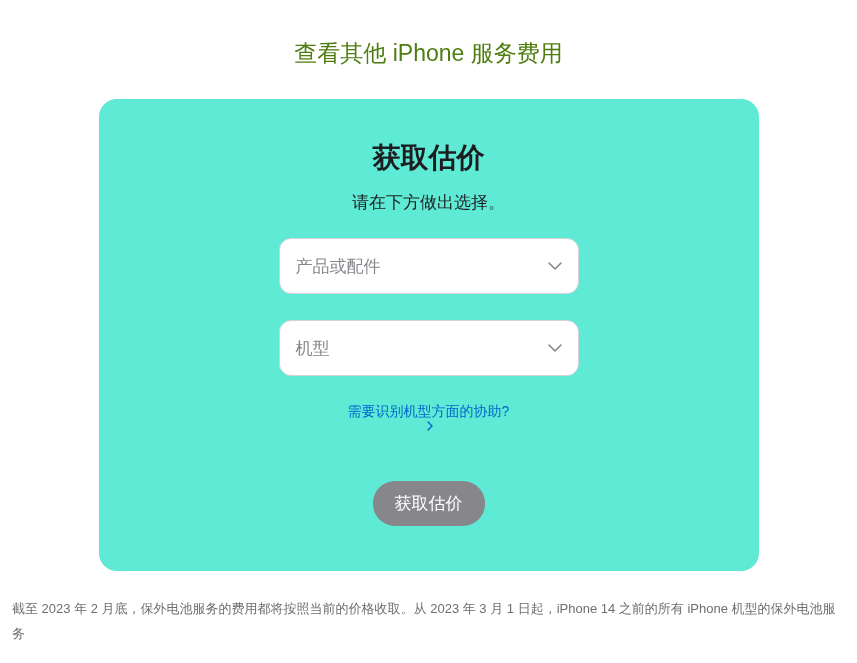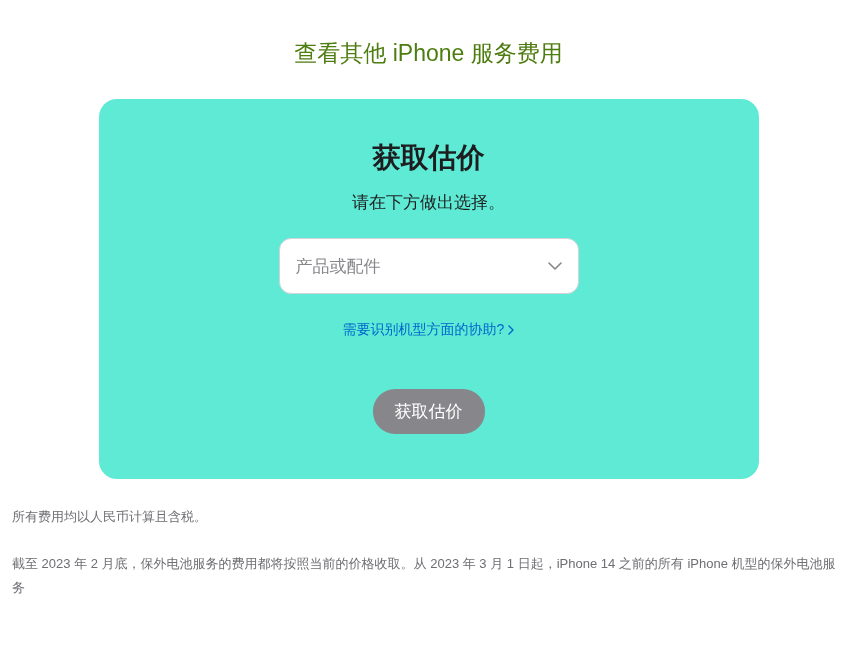--- a/index.html
+++ b/index.html
@@ -76,20 +76,21 @@
       display: block;
     }
     .help-link {
       display: inline-flex;
       align-items: center;
       color: #0066cc;
       text-decoration: none;
       font-size: 14px;
       margin-top: -6px;
       margin-bottom: 50px;
+      flex-direction: column;
     }
     .help-link .chev-right {
       margin-left: 4px;
     }
     .help-link .chev-right svg {
       width: 6px;
       height: 10px;
       display: block;
     }
     .primary-btn {
@@ -127,33 +128,42 @@
     <div class="select-box">
       <span>产品或配件</span>
       <span class="chevron">
         <svg viewBox="0 0 14 8" fill="none">
             <path d="M1 1l6 6 6-6" stroke="#86868b" stroke-width="1.6" stroke-linecap="round" stroke-linejoin="round"></path>
           </svg>
       </span>
     </div>
   </div>
 
+  <div class="select-wrap">
+    <div class="select-box">
+      <span>机型</span>
+      <span class="chevron">
+        <svg viewBox="0 0 14 8" fill="none">
+            <path d="M1 1l6 6 6-6" stroke="#86868b" stroke-width="1.6" stroke-linecap="round" stroke-linejoin="round"></path>
+          </svg>
+      </span>
+    </div>
+  </div>
 
   <a href="#" class="help-link">
     <span>需要识别机型方面的协助?</span>
     <span class="chev-right">
       <svg viewBox="0 0 6 10" fill="none">
           <path d="M1 1l4 4-4 4" stroke="#0066cc" stroke-width="1.4" stroke-linecap="round" stroke-linejoin="round"></path>
         </svg>
     </span>
   </a>
 
   <div>
     <button class="primary-btn">获取估价</button>
   </div>
 </div>
 
 <div class="footnotes">
-  <p>所有费用均以人民币计算且含税。</p>
   <p>
     <span>截至 2023 年 2 月底，保外电池服务的费用都将按照当前的价格收取。从 2023 年 3 月 1 日起，iPhone 14 之前的所有 iPhone 机型的保外电池服务</span>
   </p>
 </div>
 
 </body></html>

